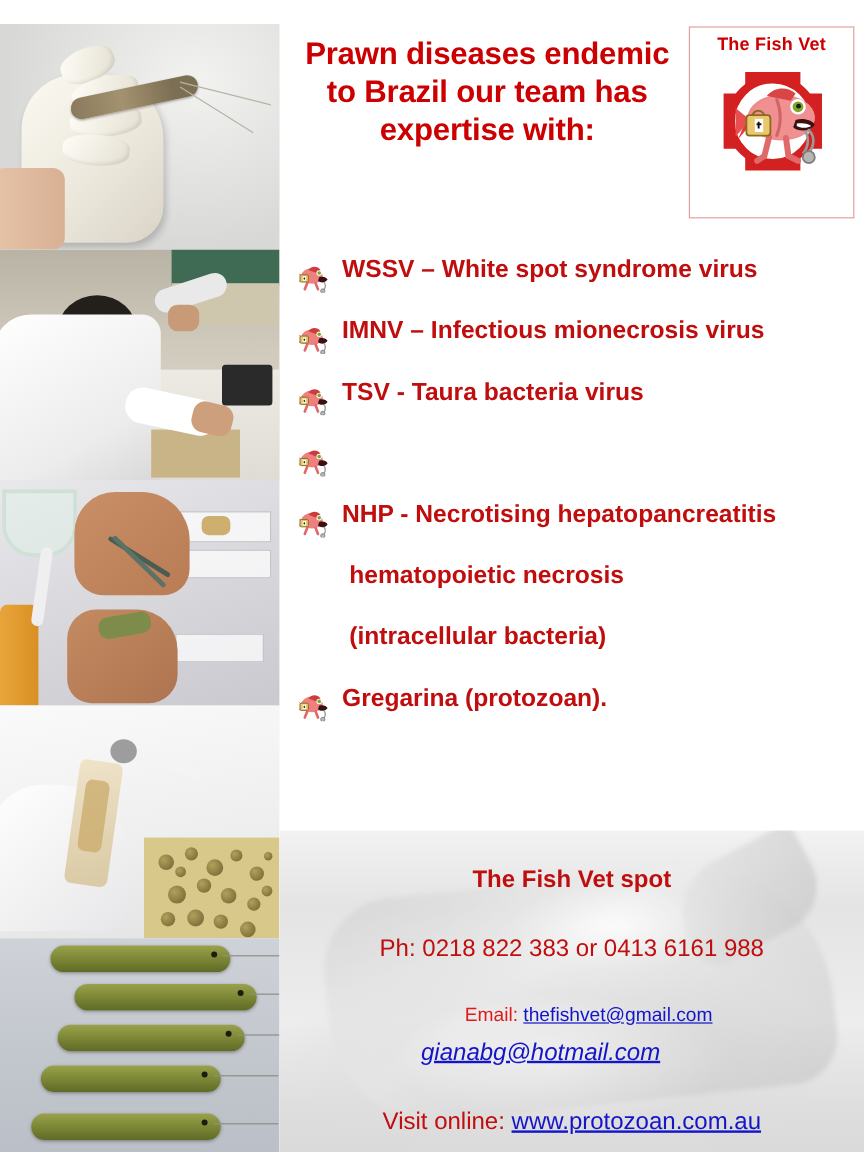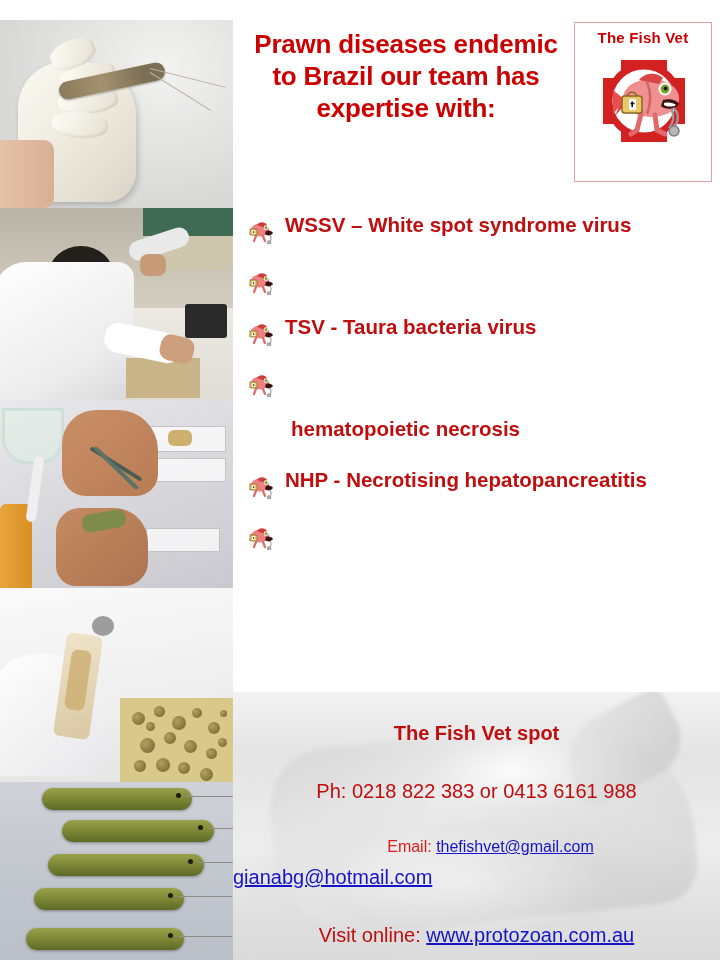--- a/index.html
+++ b/index.html
@@ -136,21 +136,21 @@
   .footer .wm-tail {
     position:absolute; left:330px; top:16px; width:120px; height:80px;
     background:linear-gradient(120deg, rgba(230,230,230,.7), rgba(180,180,180,.45));
     border-radius:50px 10px 40px 20px; transform:rotate(-28deg); filter:blur(2px);
   }
   .team { position:absolute; left:0; top:30px; width:487px; text-align:center;
     color:#c00d0d; font-weight:bold; font-size:20px; }
   .phone { position:absolute; left:0; top:88px; width:487px; text-align:center;
     color:#c00d0d; font-size:20px; }
   .email1 { position:absolute; left:0; top:146px; width:487px; text-align:center; font-size:16px; color:#e01b1b;padding-left:28px; }
-  .email2 { position:absolute; left:0; top:174px; width:435px; text-align:left; font-size:20px; }
+  .email2 { position:absolute; left:0; top:174px; width:435px; text-align:center; font-size:20px;font-style:italic; }
   .visit  { position:absolute; left:0; top:232px; width:487px; text-align:center; font-size:20px; color:#c00d0d; }
   .link { color:#1414c8; text-decoration:underline; }
 </style>
 </head>
 <body>
 
 <div class="poster">
 
   <div class="photo-col">
 
@@ -317,20 +317,21 @@
       <circle cx="21" cy="9.5" r="2.3" fill="#fff"></circle>
               <circle cx="21" cy="9.5" r="1.5" fill="#7ea52a"></circle>
       <path d="M11 18 L9 23" stroke="#e06a6a" stroke-width="2.2" stroke-linecap="round"></path>
       <path d="M18 18 L20 23" stroke="#e06a6a" stroke-width="2.2" stroke-linecap="round"></path>
       <rect x="5" y="11" width="7" height="6" rx="1" fill="#e8c86a" stroke="#8a6a20" stroke-width=".8"></rect>
       <rect x="7.3" y="12.2" width="2.6" height="3.8" fill="#fff"></rect>
       <path d="M8 14.1h1.3M8.6 13.2v1.9" stroke="#111" stroke-width=".7"></path>
       <path d="M25 17 C27 20 26 23 24 24" stroke="#9a9a9a" stroke-width="1.1" fill="none"></path>
       <circle cx="24" cy="24.5" r="1.8" fill="#b6b6b6" stroke="#7d7d7d" stroke-width=".7"></circle>
     </svg></span>
+          <div class="row-text">IMNV – Infectious mionecrosis virus</div>
         </div>
         <div class="row">
           <span class="bullet"><svg width="30" height="26" viewBox="0 0 30 26" aria-hidden="true">
       <path d="M4 10 L9 13 L4 17 L6 13 Z" fill="#d94545"></path>
       <ellipse cx="15" cy="12" rx="9" ry="6.5" fill="#ef8080"></ellipse>
       <path d="M12 7 C15 3 20 4 22 7 L20 10 Z" fill="#cf3b3b"></path>
       <path d="M21 13 C24 12 27 13 28 15 C26 18 22 18 20 16 Z" fill="#3a1010"></path>
       <circle cx="21" cy="9.5" r="2.3" fill="#fff"></circle>
               <circle cx="21" cy="9.5" r="1.5" fill="#7ea52a"></circle>
       <path d="M11 18 L9 23" stroke="#e06a6a" stroke-width="2.2" stroke-linecap="round"></path>
@@ -352,58 +353,62 @@
       <circle cx="21" cy="9.5" r="2.3" fill="#fff"></circle>
               <circle cx="21" cy="9.5" r="1.5" fill="#7ea52a"></circle>
       <path d="M11 18 L9 23" stroke="#e06a6a" stroke-width="2.2" stroke-linecap="round"></path>
       <path d="M18 18 L20 23" stroke="#e06a6a" stroke-width="2.2" stroke-linecap="round"></path>
       <rect x="5" y="11" width="7" height="6" rx="1" fill="#e8c86a" stroke="#8a6a20" stroke-width=".8"></rect>
       <rect x="7.3" y="12.2" width="2.6" height="3.8" fill="#fff"></rect>
       <path d="M8 14.1h1.3M8.6 13.2v1.9" stroke="#111" stroke-width=".7"></path>
       <path d="M25 17 C27 20 26 23 24 24" stroke="#9a9a9a" stroke-width="1.1" fill="none"></path>
       <circle cx="24" cy="24.5" r="1.8" fill="#b6b6b6" stroke="#7d7d7d" stroke-width=".7"></circle>
     </svg></span>
+        </div>
+        <div class="row">
+          <span class="bullet"><svg width="30" height="26" viewBox="0 0 30 26" aria-hidden="true">
+      <path d="M4 10 L9 13 L4 17 L6 13 Z" fill="#d94545"></path>
+      <ellipse cx="15" cy="12" rx="9" ry="6.5" fill="#ef8080"></ellipse>
+      <path d="M12 7 C15 3 20 4 22 7 L20 10 Z" fill="#cf3b3b"></path>
+      <path d="M21 13 C24 12 27 13 28 15 C26 18 22 18 20 16 Z" fill="#3a1010"></path>
+      <circle cx="21" cy="9.5" r="2.3" fill="#fff"></circle>
+              <circle cx="21" cy="9.5" r="1.5" fill="#7ea52a"></circle>
+      <path d="M11 18 L9 23" stroke="#e06a6a" stroke-width="2.2" stroke-linecap="round"></path>
+      <path d="M18 18 L20 23" stroke="#e06a6a" stroke-width="2.2" stroke-linecap="round"></path>
+      <rect x="5" y="11" width="7" height="6" rx="1" fill="#e8c86a" stroke="#8a6a20" stroke-width=".8"></rect>
+      <rect x="7.3" y="12.2" width="2.6" height="3.8" fill="#fff"></rect>
+      <path d="M8 14.1h1.3M8.6 13.2v1.9" stroke="#111" stroke-width=".7"></path>
+      <path d="M25 17 C27 20 26 23 24 24" stroke="#9a9a9a" stroke-width="1.1" fill="none"></path>
+      <circle cx="24" cy="24.5" r="1.8" fill="#b6b6b6" stroke="#7d7d7d" stroke-width=".7"></circle>
+    </svg></span>
+          <div class="row-text">NHP - Necrotising hepatopancreatitis</div>
         </div>
         <div class="row cont">
           <div class="row-text">hematopoietic necrosis</div>
         </div>
-        <div class="row">
-          <span class="bullet"><svg width="30" height="26" viewBox="0 0 30 26" aria-hidden="true">
-      <path d="M4 10 L9 13 L4 17 L6 13 Z" fill="#d94545"></path>
-      <ellipse cx="15" cy="12" rx="9" ry="6.5" fill="#ef8080"></ellipse>
-      <path d="M12 7 C15 3 20 4 22 7 L20 10 Z" fill="#cf3b3b"></path>
-      <path d="M21 13 C24 12 27 13 28 15 C26 18 22 18 20 16 Z" fill="#3a1010"></path>
-      <circle cx="21" cy="9.5" r="2.3" fill="#fff"></circle>
-              <circle cx="21" cy="9.5" r="1.5" fill="#7ea52a"></circle>
-      <path d="M11 18 L9 23" stroke="#e06a6a" stroke-width="2.2" stroke-linecap="round"></path>
-      <path d="M18 18 L20 23" stroke="#e06a6a" stroke-width="2.2" stroke-linecap="round"></path>
-      <rect x="5" y="11" width="7" height="6" rx="1" fill="#e8c86a" stroke="#8a6a20" stroke-width=".8"></rect>
-      <rect x="7.3" y="12.2" width="2.6" height="3.8" fill="#fff"></rect>
-      <path d="M8 14.1h1.3M8.6 13.2v1.9" stroke="#111" stroke-width=".7"></path>
-      <path d="M25 17 C27 20 26 23 24 24" stroke="#9a9a9a" stroke-width="1.1" fill="none"></path>
-      <circle cx="24" cy="24.5" r="1.8" fill="#b6b6b6" stroke="#7d7d7d" stroke-width=".7"></circle>
-    </svg></span>
-          <div class="row-text">NHP - Necrotising hepatopancreatitis</div>
-        </div>
-        <div class="row">
-          <span class="bullet"><svg width="30" height="26" viewBox="0 0 30 26" aria-hidden="true">
-      <path d="M4 10 L9 13 L4 17 L6 13 Z" fill="#d94545"></path>
-      <ellipse cx="15" cy="12" rx="9" ry="6.5" fill="#ef8080"></ellipse>
-      <path d="M12 7 C15 3 20 4 22 7 L20 10 Z" fill="#cf3b3b"></path>
-      <path d="M21 13 C24 12 27 13 28 15 C26 18 22 18 20 16 Z" fill="#3a1010"></path>
-      <circle cx="21" cy="9.5" r="2.3" fill="#fff"></circle>
-              <circle cx="21" cy="9.5" r="1.5" fill="#7ea52a"></circle>
-      <path d="M11 18 L9 23" stroke="#e06a6a" stroke-width="2.2" stroke-linecap="round"></path>
-      <path d="M18 18 L20 23" stroke="#e06a6a" stroke-width="2.2" stroke-linecap="round"></path>
-      <rect x="5" y="11" width="7" height="6" rx="1" fill="#e8c86a" stroke="#8a6a20" stroke-width=".8"></rect>
-      <rect x="7.3" y="12.2" width="2.6" height="3.8" fill="#fff"></rect>
-      <path d="M8 14.1h1.3M8.6 13.2v1.9" stroke="#111" stroke-width=".7"></path>
-      <path d="M25 17 C27 20 26 23 24 24" stroke="#9a9a9a" stroke-width="1.1" fill="none"></path>
-      <circle cx="24" cy="24.5" r="1.8" fill="#b6b6b6" stroke="#7d7d7d" stroke-width=".7"></circle>
-    </svg></span>
+        <div class="row cont">
+          <div class="row-text">(intracellular bacteria)</div>
+        </div>
+        <div class="row">
+          <span class="bullet"><svg width="30" height="26" viewBox="0 0 30 26" aria-hidden="true">
+      <path d="M4 10 L9 13 L4 17 L6 13 Z" fill="#d94545"></path>
+      <ellipse cx="15" cy="12" rx="9" ry="6.5" fill="#ef8080"></ellipse>
+      <path d="M12 7 C15 3 20 4 22 7 L20 10 Z" fill="#cf3b3b"></path>
+      <path d="M21 13 C24 12 27 13 28 15 C26 18 22 18 20 16 Z" fill="#3a1010"></path>
+      <circle cx="21" cy="9.5" r="2.3" fill="#fff"></circle>
+              <circle cx="21" cy="9.5" r="1.5" fill="#7ea52a"></circle>
+      <path d="M11 18 L9 23" stroke="#e06a6a" stroke-width="2.2" stroke-linecap="round"></path>
+      <path d="M18 18 L20 23" stroke="#e06a6a" stroke-width="2.2" stroke-linecap="round"></path>
+      <rect x="5" y="11" width="7" height="6" rx="1" fill="#e8c86a" stroke="#8a6a20" stroke-width=".8"></rect>
+      <rect x="7.3" y="12.2" width="2.6" height="3.8" fill="#fff"></rect>
+      <path d="M8 14.1h1.3M8.6 13.2v1.9" stroke="#111" stroke-width=".7"></path>
+      <path d="M25 17 C27 20 26 23 24 24" stroke="#9a9a9a" stroke-width="1.1" fill="none"></path>
+      <circle cx="24" cy="24.5" r="1.8" fill="#b6b6b6" stroke="#7d7d7d" stroke-width=".7"></circle>
+    </svg></span>
+          <div class="row-text">Gregarina  (protozoan).</div>
         </div>
       </div>
 
     <div class="footer">
       <div class="wm">
         <div class="wm-shrimp"></div>
         <div class="wm-tail"></div>
       </div>
       <div class="team">The Fish Vet spot</div>
       <div class="phone">Ph: 0218 822 383 or 0413 6161 988</div>

